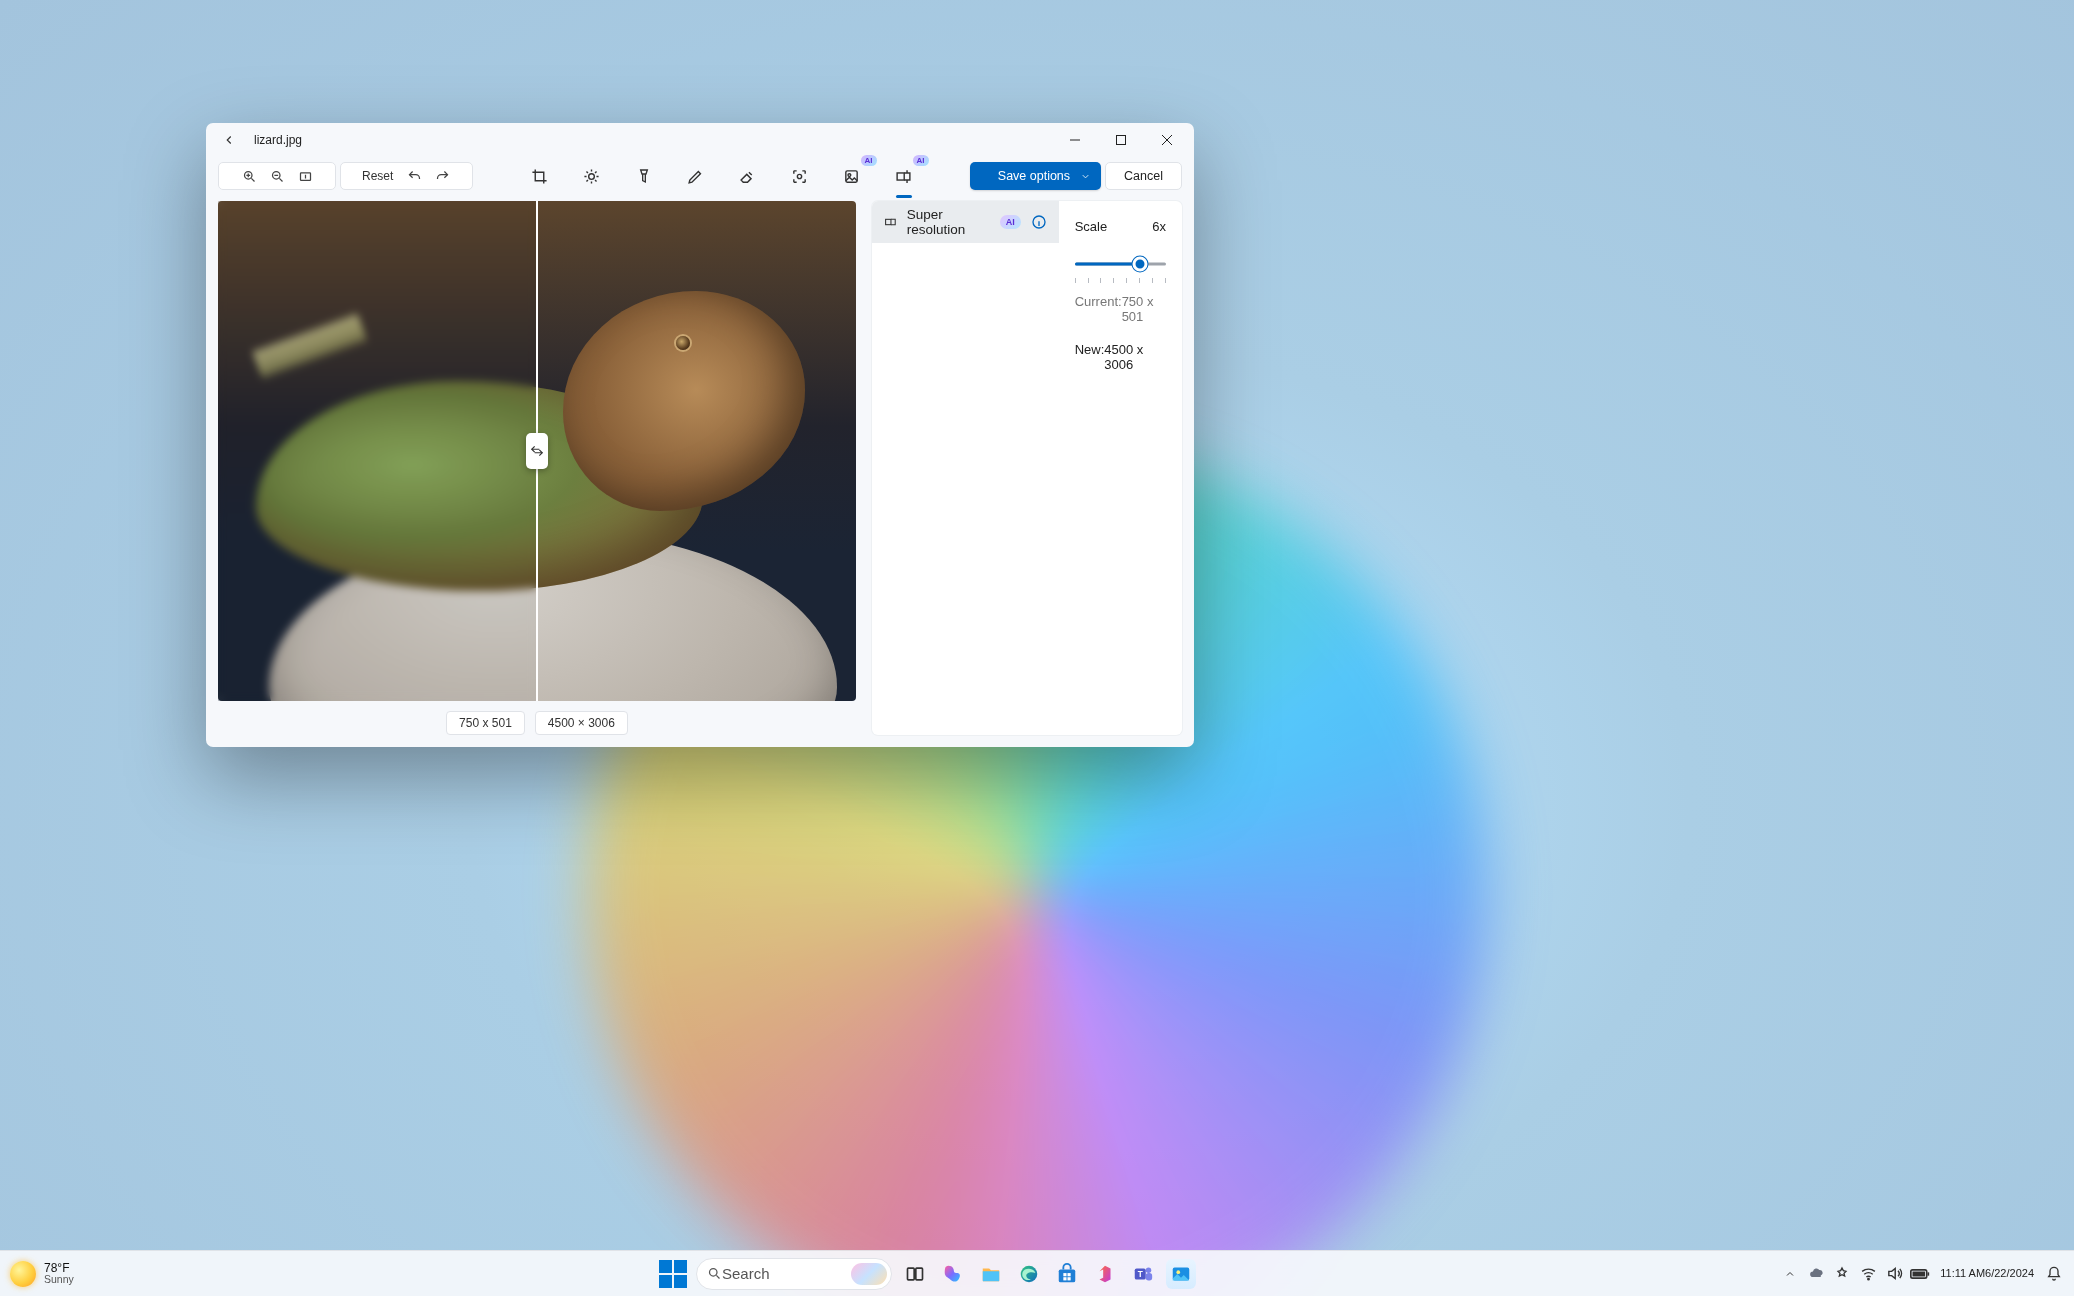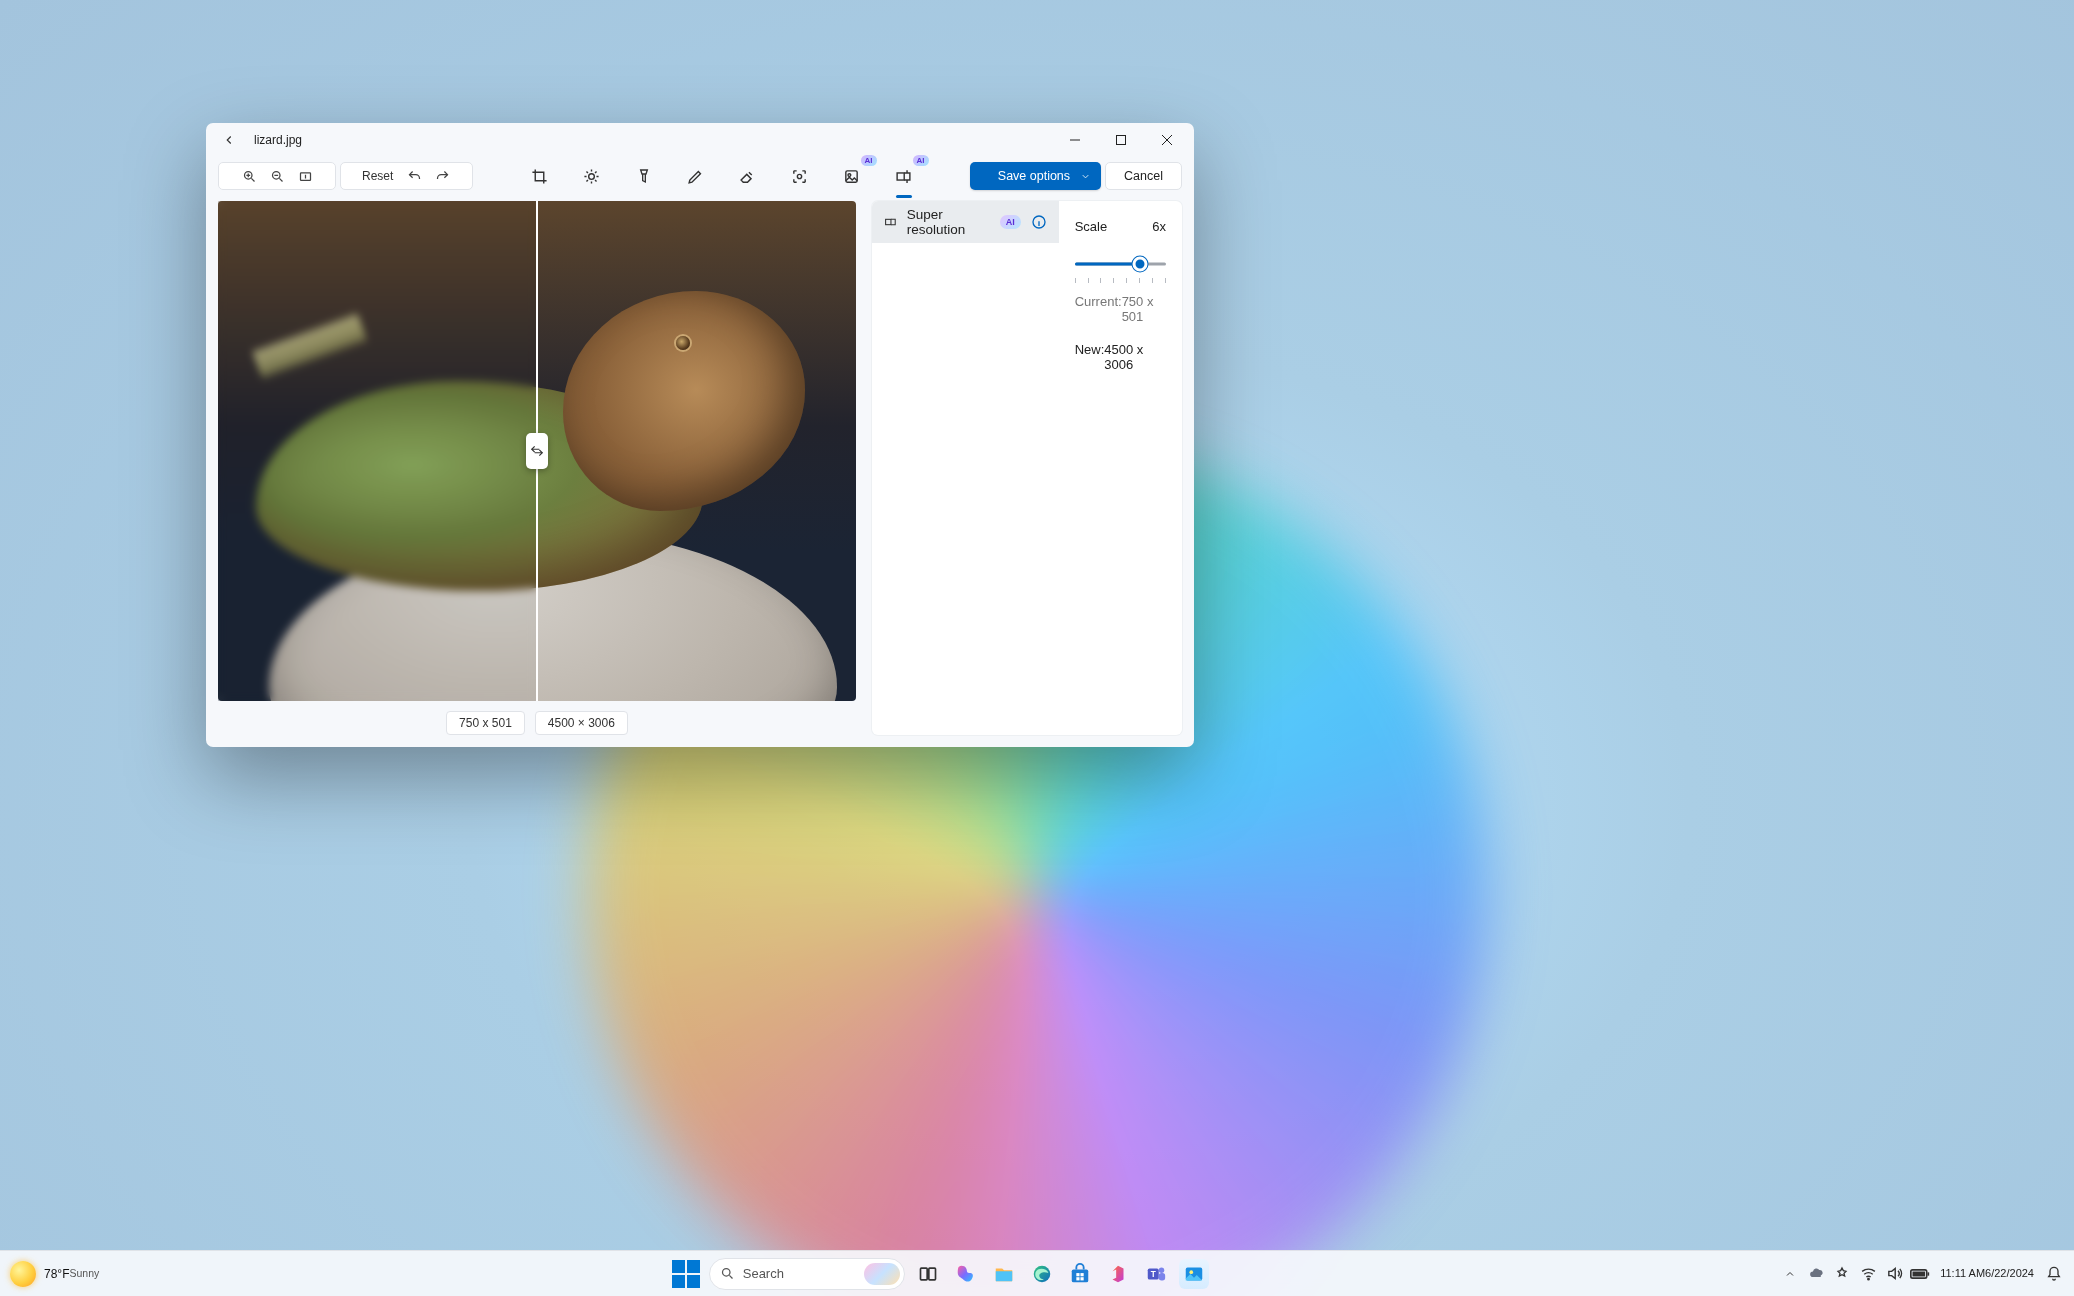--- a/index.html
+++ b/index.html
@@ -147,29 +147,29 @@
     background:rgba(246,249,252,.92);
     backdrop-filter:blur(20px);
     border-top:1px solid rgba(0,0,0,.07);
     display:flex;align-items:center;justify-content:space-between;
     padding:0 10px;
   }
   .tb-left{display:flex;align-items:center;gap:8px;}
   .weather-ico{width:26px;height:26px;border-radius:50%;
     background:radial-gradient(circle at 35% 35%, #fff59a, #ffcf3f 55%, #ff9e1f 100%);
     box-shadow:0 0 6px rgba(255,180,30,.6);}
-  .weather-text{display:flex;flex-direction:row;line-height:1;}
+  .weather-text{display:flex;flex-direction:column;line-height:1;}
   .weather-text .t{font-size:12px;color:#111;}
   .weather-text .s{font-size:10.5px;color:#555;}
   .tb-center{display:flex;align-items:center;gap:8px;}
   .winlogo{width:28px;height:28px;display:grid;grid-template-columns:1fr 1fr;grid-template-rows:1fr 1fr;gap:2px;}
   .winlogo span{background:#0078d4;}
   .search-pill{
     width:196px;height:32px;background:#fff;border:1px solid #e0e3e8;border-radius:16px;
-    display:flex;align-items:center;padding:0 10px;gap:8px;color:#555;font-size:13px;
+    display:flex;align-items:center;padding:0 10px;color:#555;font-size:15px;
     position:relative;
   }
   .search-pill .art{
     position:absolute;right:4px;top:4px;bottom:4px;width:36px;border-radius:12px;
     background:linear-gradient(135deg,#ffc1e3,#c6e2ff,#ffe0b0);
   }
   .tb-ico{width:30px;height:30px;border-radius:6px;display:flex;align-items:center;justify-content:center;}
   .tb-right{display:flex;align-items:center;gap:6px;color:#333;}
   .tray-ico{width:20px;height:20px;display:flex;align-items:center;justify-content:center;}
   .tb-clock{display:flex;flex-direction:row;align-items:flex-end;line-height:1.05;font-size:11px;color:#222;margin:0 4px;}

